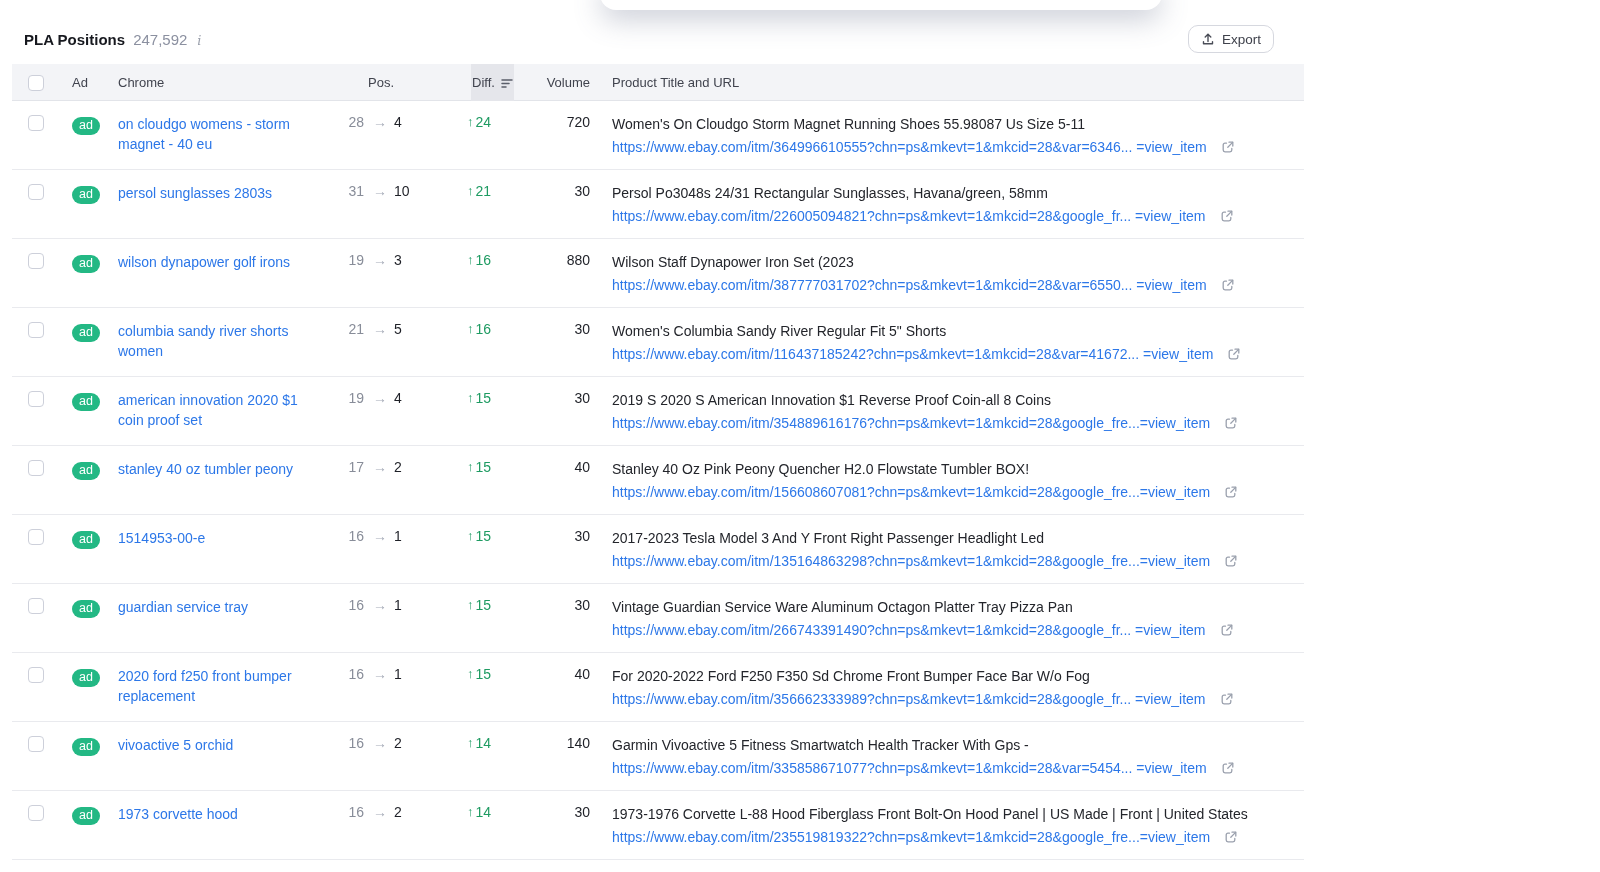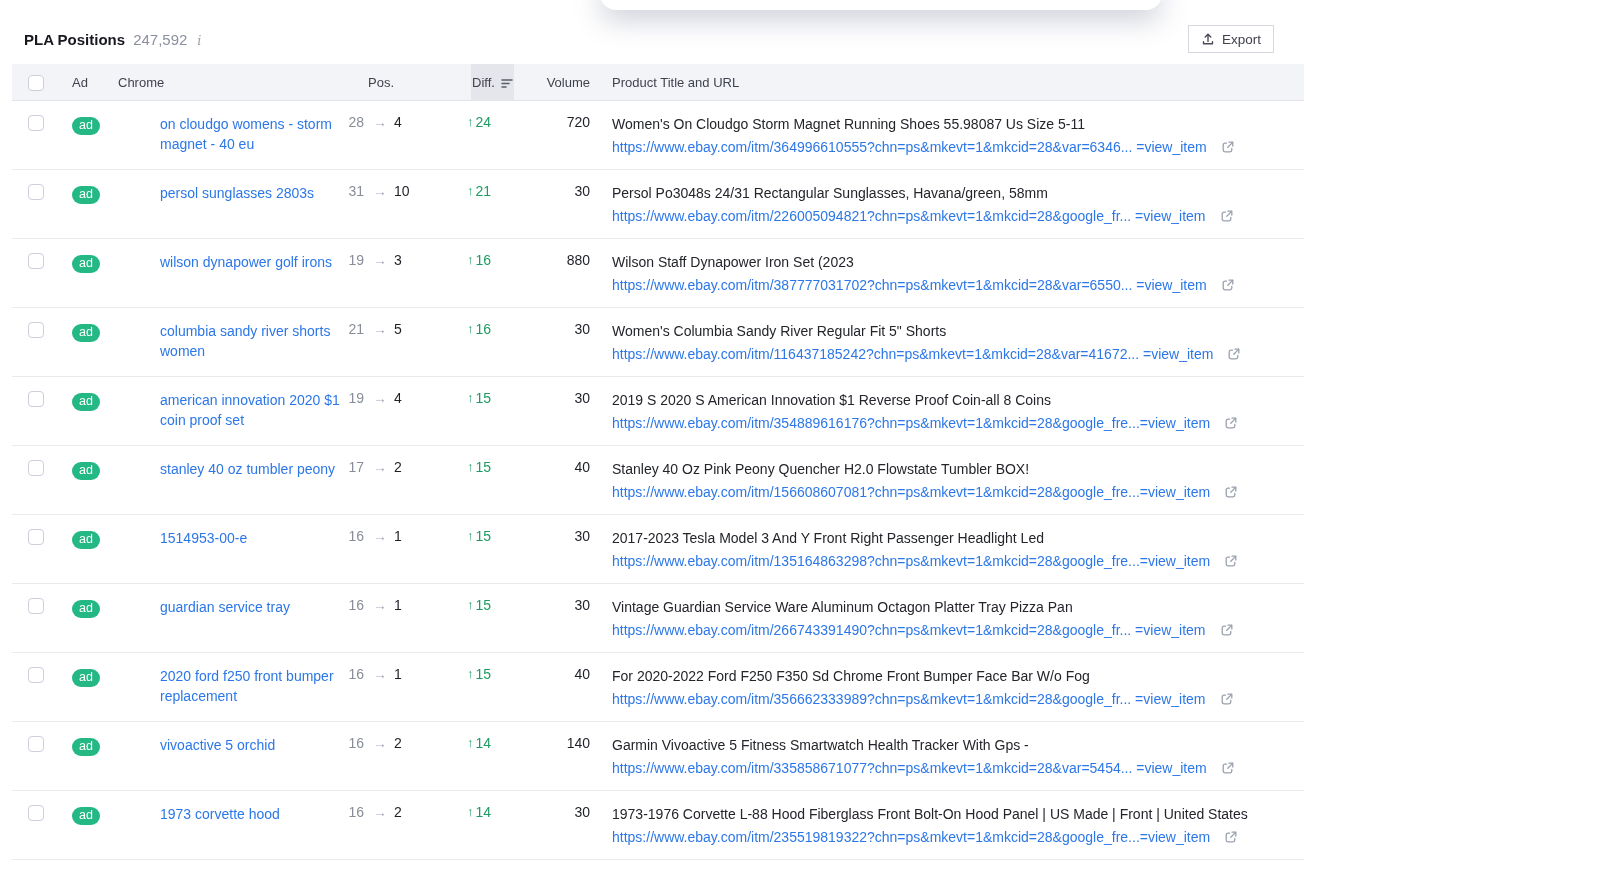--- a/index.html
+++ b/index.html
@@ -13,21 +13,21 @@
 
   
   .titlebar { position:absolute; left:0; top:0; width:100%; height:64px;
     display:flex; align-items:center; justify-content:space-between;
     padding:14px 30px 0 24px; }
   .title-left { display:flex; align-items:baseline; gap:8px; }
   .page-title { font-size:15px; font-weight:bold; color:#17191f; }
   .total-count { font-size:15px; color:#8b90a0; }
   .info-i { font-family:"DejaVu Serif",serif; font-style:italic; font-size:13px; color:#9ba0ac; padding-left:2px; cursor:pointer; }
   .export-btn { display:inline-flex; align-items:center; gap:7px; height:28px; padding:0 12px;
-    background:#fff; border:1px solid #d6d8df; border-radius:0; font-size:13.5px; color:#3f424c;
+    background:#fff; border:1px solid #d6d8df; border-radius:10px; font-size:13.5px; color:#3f424c;
     font-family:inherit; cursor:pointer; }
 
   
   .grid { display:grid;
     grid-template-columns:44px 46px 222px 104px 70px 78px 1fr 100px 66px 58px;
     padding:0 16px; align-items:start; }
 
   .table { position:absolute; left:12px; top:64px; width:1576px; }
   .thead { background:#f3f4f7; height:37px; font-size:13px; color:#40434e;
     border-bottom:1px solid #e2e4e9; }
@@ -47,21 +47,21 @@
     border-radius:4px; background:#fff; cursor:pointer; }
   .c-check { padding-top:14px !important; }
   .thead .c-check { padding-top:0 !important; }
 
   .ad-badge { display:inline-flex; align-items:center; justify-content:center;
     background:var(--ad-badge,#23b884); color:#fff; font-size:12.5px; font-weight:500;
     padding:1px 7px 3px; border-radius:9px; line-height:14px; cursor:pointer; }
   .c-ad { padding-top:14px !important; }
 
   .kw { display:inline-block; max-width:180px; color:var(--link,#2c77e8); font-size:14px;
-    line-height:20px; text-decoration:none; cursor:pointer;margin-left:42px; }
+    line-height:20px; text-decoration:none; cursor:pointer; }
 
   .c-pos { display:flex; align-items:center; font-size:14px; }
   .pos-old { display:inline-block; width:24px; text-align:right; color:#888d99; }
   .pos-arrow { color:#a6abb8; margin:0 7px 0 9px; font-size:14px; }
   .pos-new { color:#1e2027; }
 
   .c-diff { display:flex; justify-content:center; gap:2px; font-size:14px; color:var(--diff-up,#1e9b62); }
   .diff-up-icon { font-size:13px; }
 
   .c-vol { text-align:right; padding-right:2px; font-size:14px; color:#1e2027; }

